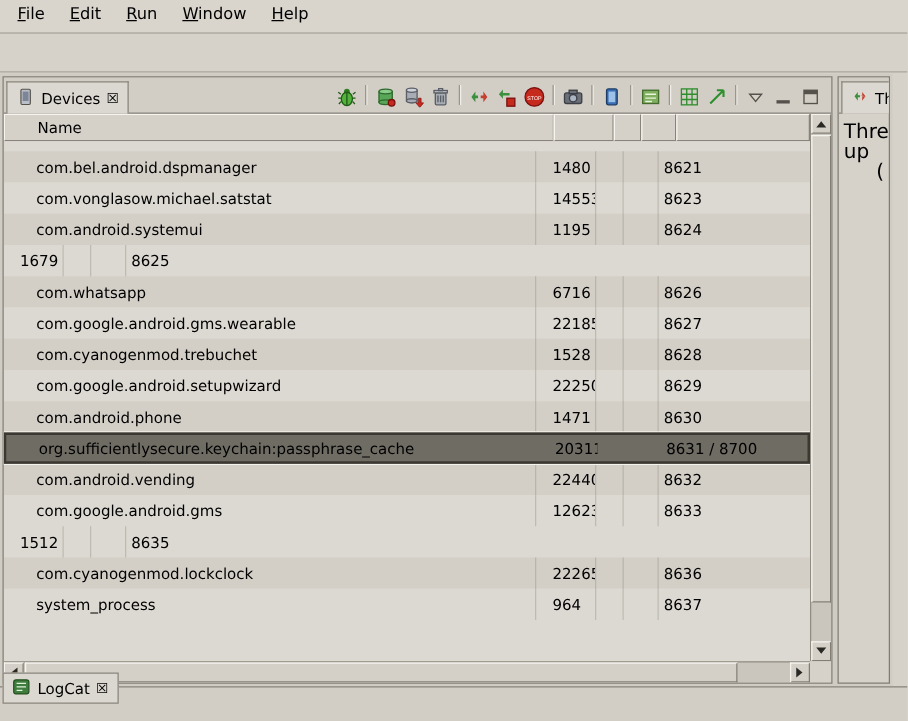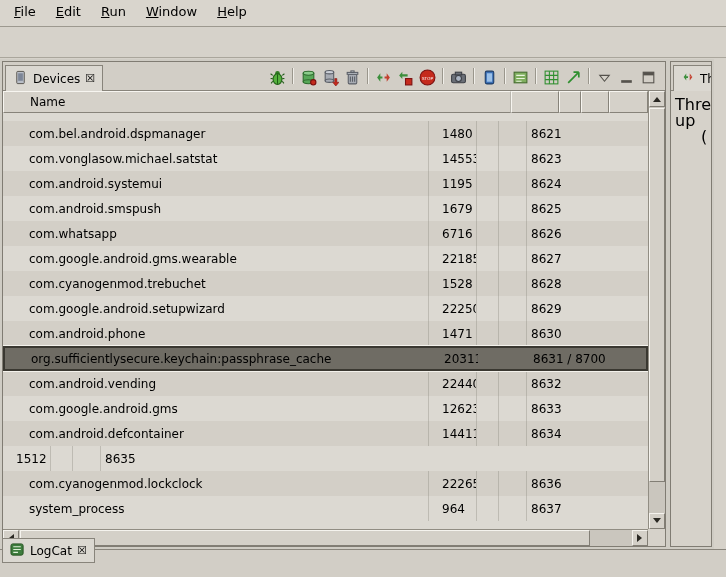--- a/index.html
+++ b/index.html
@@ -279,21 +279,21 @@
             <svg width="17" height="17" viewBox="0 0 16 16">
               <rect x="3" y="3" width="10" height="10" fill="none" stroke="#55524c"></rect>
               <rect x="3" y="3" width="10" height="3" fill="#55524c"></rect>
             </svg>
           </span>
         </div>
     </div>
 
     <div class="dev-content">
       <div class="thead">
-        <div class="th cell name" style="width:508px">Name</div>
+        <div class="th cell name" style="width:440px">Name</div>
         <div class="th" style="width:48px"></div>
         <div class="th" style="width:22px"></div>
         <div class="th" style="width:28px"></div>
         <div class="th" style="flex:1"></div>
       </div>
 
       <div class="tbody">
         <div class="trow partial"></div>
 
       <div class="trow dark">
@@ -311,21 +311,20 @@
             <div class="cell port">8623</div>
           </div>
           <div class="trow dark">
             <div class="cell name">com.android.systemui</div>
             <div class="cell pid">1195</div>
             <div class="cell c3"></div>
             <div class="cell c4"></div>
             <div class="cell port">8624</div>
           </div>
           <div class="trow">
-            <div class="cell name">com.android.smspush</div>
             <div class="cell pid">1679</div>
             <div class="cell c3"></div>
             <div class="cell c4"></div>
             <div class="cell port">8625</div>
           </div>
           <div class="trow dark">
             <div class="cell name">com.whatsapp</div>
             <div class="cell pid">6716</div>
             <div class="cell c3"></div>
             <div class="cell c4"></div>
@@ -372,27 +371,20 @@
             <div class="cell c3"></div>
             <div class="cell c4"></div>
             <div class="cell port">8632</div>
           </div>
           <div class="trow">
             <div class="cell name">com.google.android.gms</div>
             <div class="cell pid">12623</div>
             <div class="cell c3"></div>
             <div class="cell c4"></div>
             <div class="cell port">8633</div>
-          </div>
-          <div class="trow dark">
-            <div class="cell name">com.android.defcontainer</div>
-            <div class="cell pid">14411</div>
-            <div class="cell c3"></div>
-            <div class="cell c4"></div>
-            <div class="cell port">8634</div>
           </div>
           <div class="trow">
             <div class="cell pid">1512</div>
             <div class="cell c3"></div>
             <div class="cell c4"></div>
             <div class="cell port">8635</div>
           </div>
           <div class="trow dark">
             <div class="cell name">com.cyanogenmod.lockclock</div>
             <div class="cell pid">22265</div>

